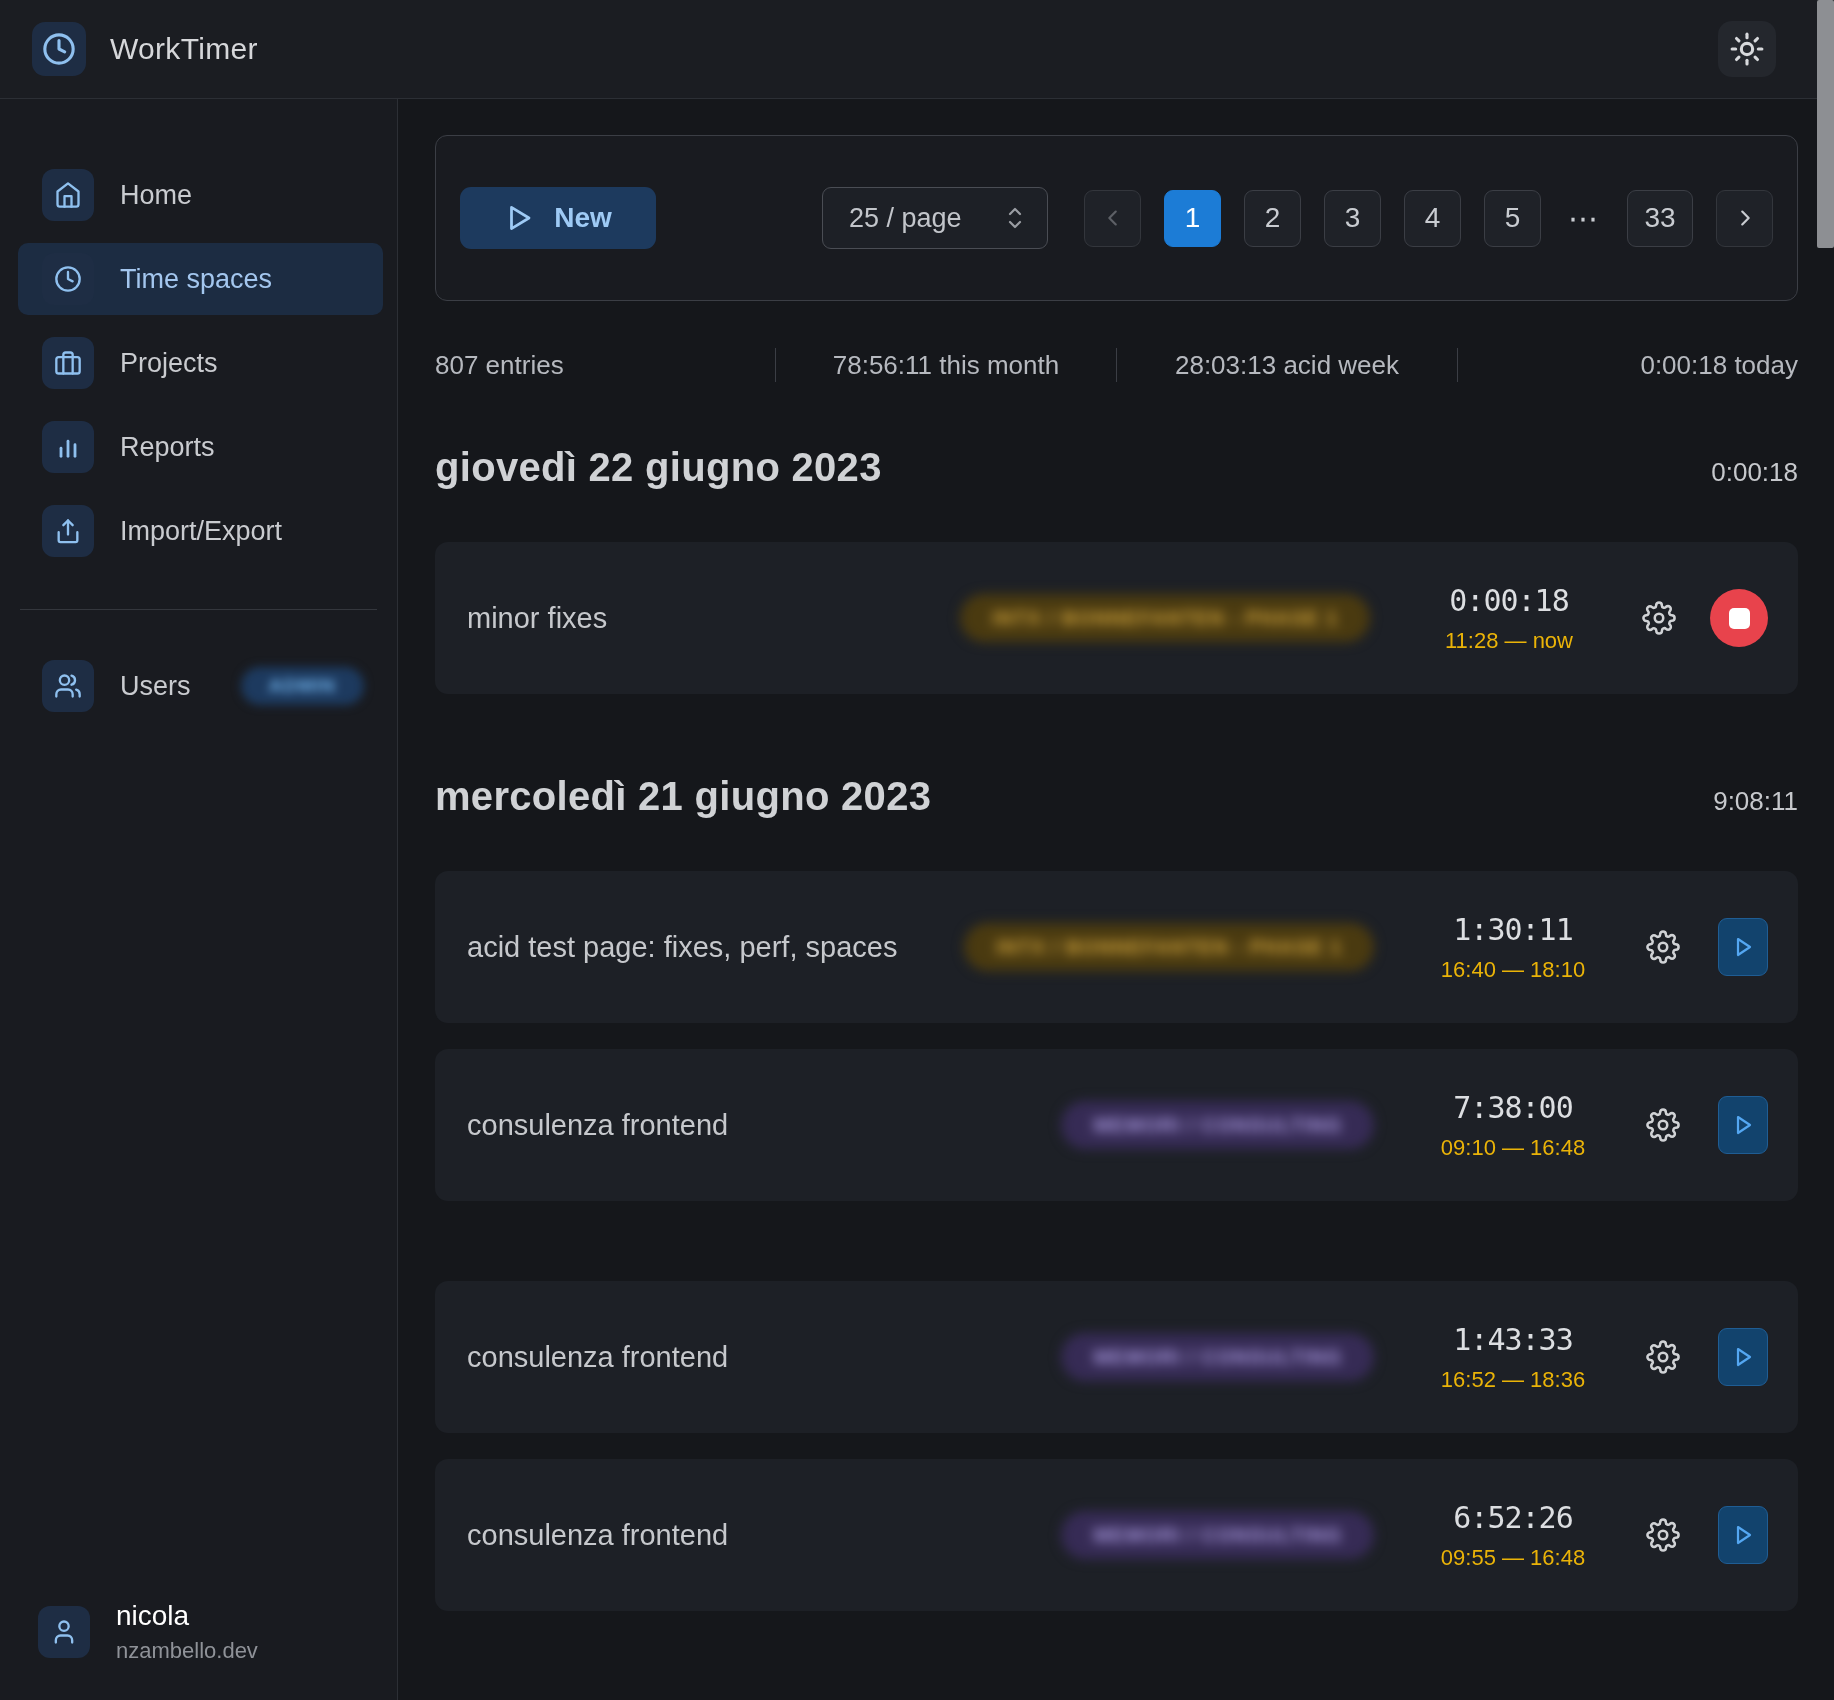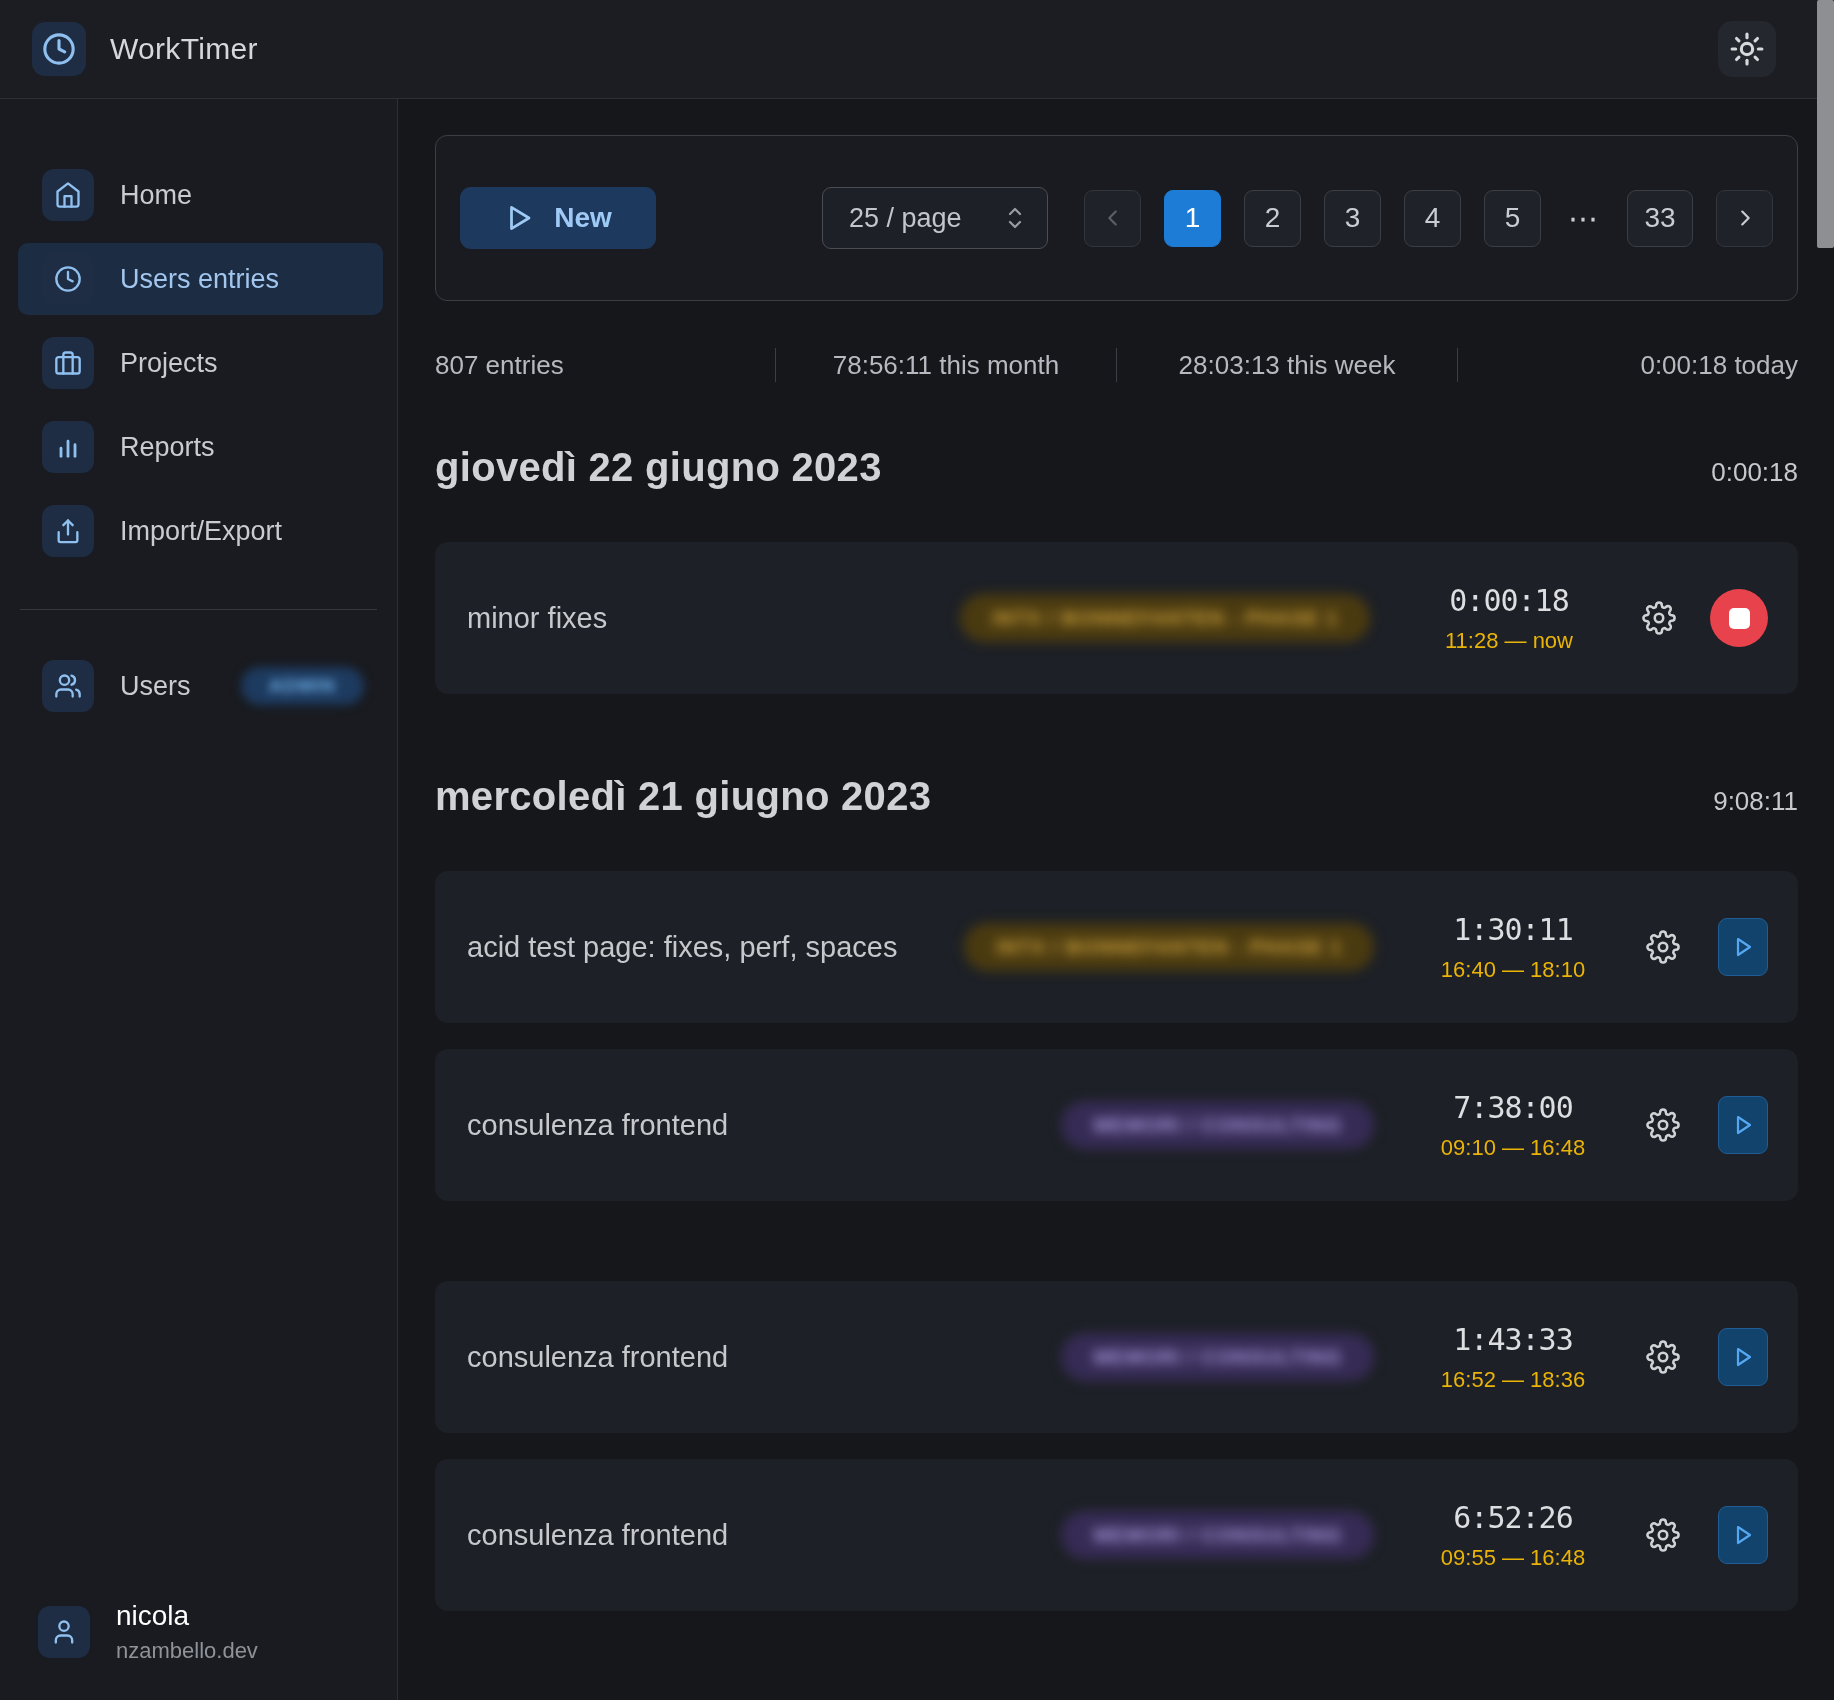--- a/index.html
+++ b/index.html
@@ -176,21 +176,21 @@
       </div>
       <span class="nav-label">Home</span>
     </div>
     <div class="nav-item active">
       <div class="icon-tile">
         <svg width="28" height="28" viewBox="0 0 24 24" fill="none" stroke="#8fc0ef" stroke-width="2" stroke-linecap="round" stroke-linejoin="round">
             <circle cx="12" cy="12" r="10"></circle>
             <polyline points="12 6 12 12 16 14"></polyline>
           </svg>
       </div>
-      <span class="nav-label">Users entries</span>
+      <span class="nav-label">Time spaces</span>
     </div>
     <div class="nav-item">
       <div class="icon-tile">
         <svg width="28" height="28" viewBox="0 0 24 24" fill="none" stroke="#8fc0ef" stroke-width="2" stroke-linecap="round" stroke-linejoin="round">
             <rect x="2" y="7" width="20" height="14" rx="2"></rect>
             <path d="M16 21V5a2 2 0 0 0-2-2h-4a2 2 0 0 0-2 2v16"></path>
           </svg>
       </div>
       <span class="nav-label">Projects</span>
     </div>
@@ -286,21 +286,21 @@
             </svg>
         </span>
       </button>
     </div>
 
     <div class="stats-row">
       <span class="stat-seg">807 entries</span>
       <span class="stat-div"></span>
       <span class="stat-seg">78:56:11 this month</span>
       <span class="stat-div"></span>
-      <span class="stat-seg">28:03:13 this week</span>
+      <span class="stat-seg">28:03:13 acid week</span>
       <span class="stat-div"></span>
       <span class="stat-seg">0:00:18 today</span>
     </div>
 
     <section class="day-section" style="margin-top:60px;">
       <div class="day-head">
         <h2 class="day-title">giovedì 22 giugno 2023</h2>
         <span class="day-total">0:00:18</span>
       </div>
       <div class="entry-card" style="margin-top:52px;">

